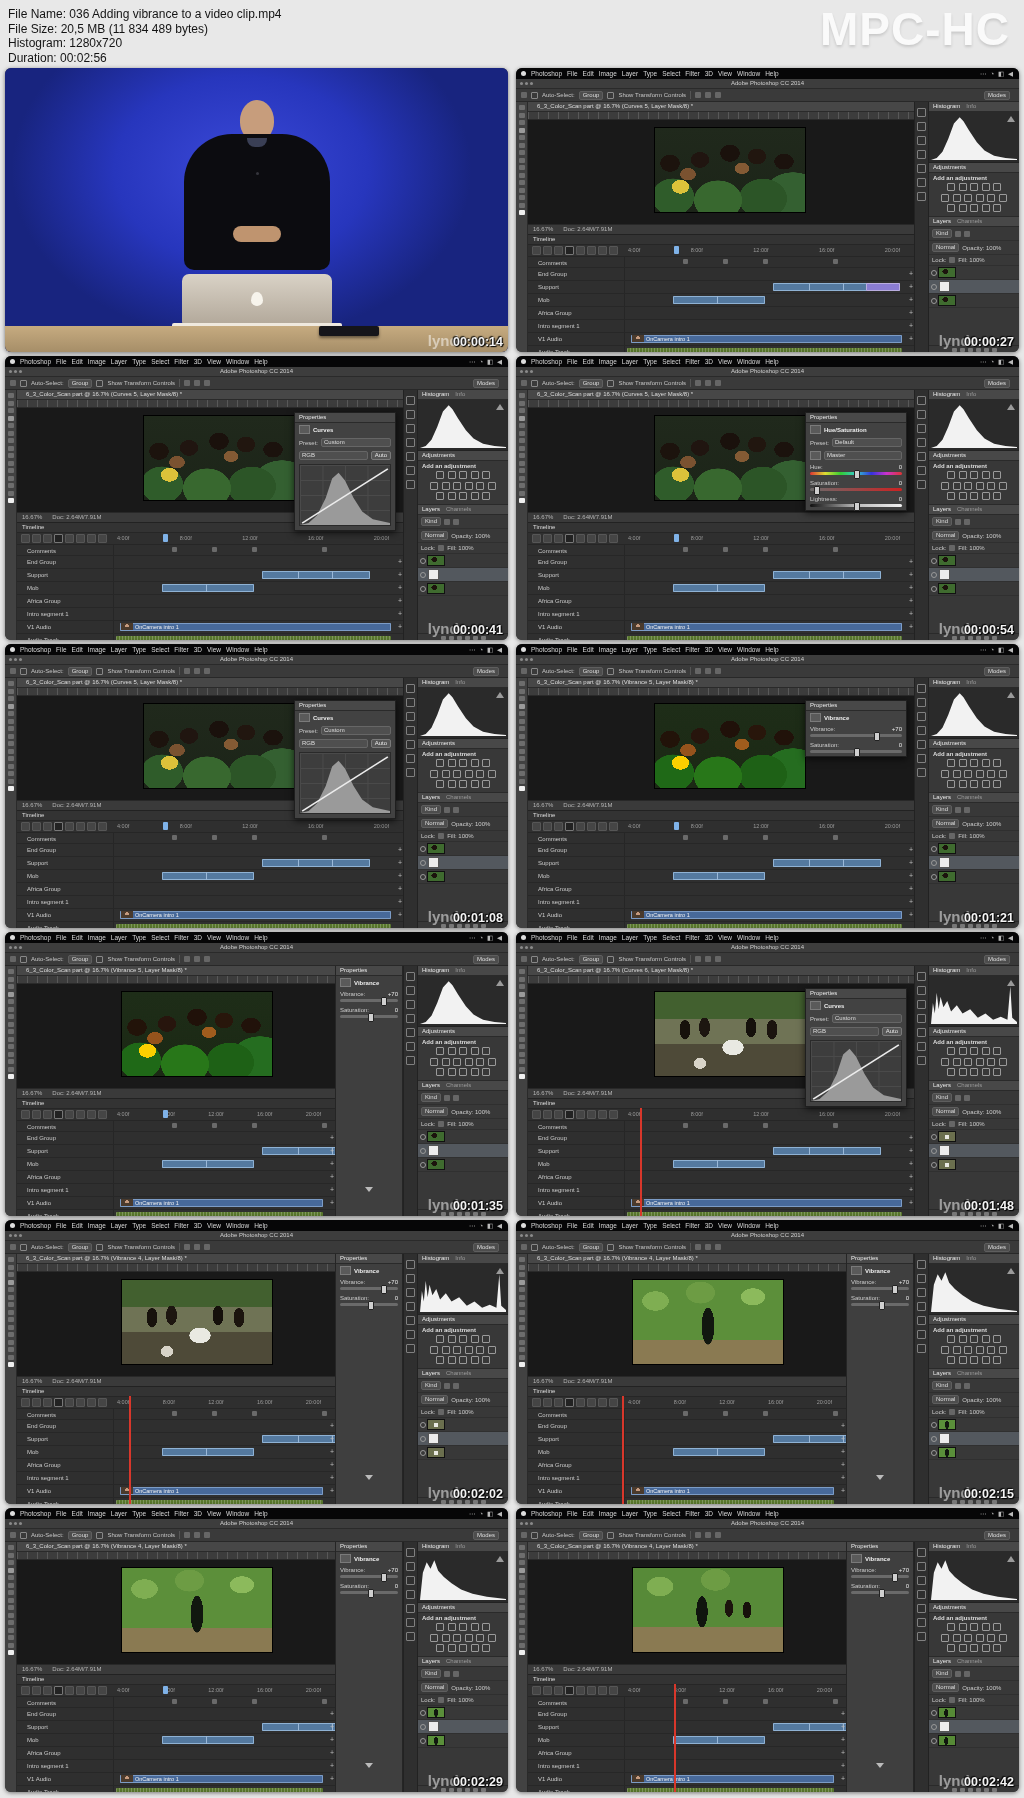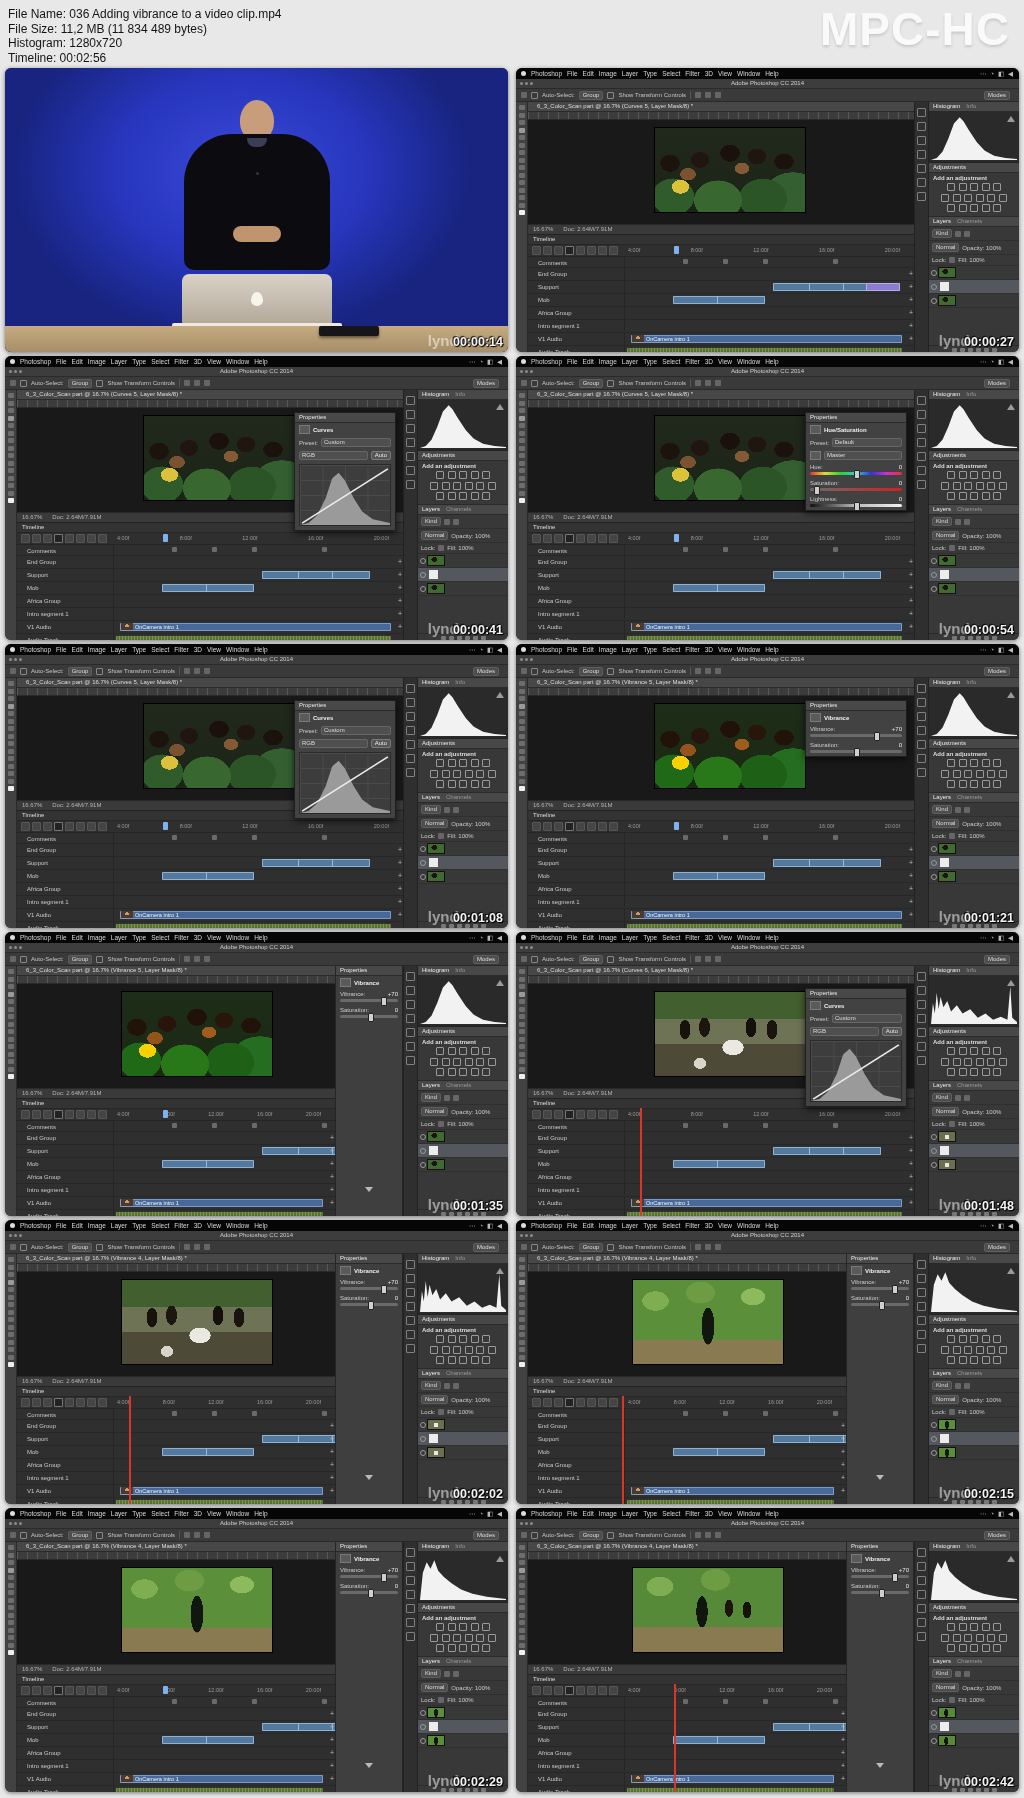--- a/index.html
+++ b/index.html
@@ -155,23 +155,23 @@
   
   .stamp{position:absolute;right:5px;bottom:3px;display:flex;align-items:baseline;z-index:9;pointer-events:none}
   .lynda{font-size:15px;font-weight:bold;color:rgba(255,255,255,.5)}
   .tc{font-size:12.5px;font-weight:bold;color:#f4f4f4;margin-left:-14px;text-shadow:0 0 2px #000,1px 1px 1px #000,-1px -1px 1px rgba(0,0,0,.8)}
 </style>
 </head>
 <body>
 
 <div class="hdr">
   <div>File Name: 036 Adding vibrance to a video clip.mp4</div>
-  <div>File Size: 11,2 MB (11 834 489 bytes)</div>
+  <div>File Size: 20,5 MB (11 834 489 bytes)</div>
   <div>Histogram: 1280x720</div>
-  <div>Timeline: 00:02:56</div>
+  <div>Duration: 00:02:56</div>
 </div>
 <div class="logo">MPC-HC</div>
 
 <div class="grid" id="grid">
     <div class="thumb">
     <div class="intro">
       <div class="head"></div>
       <div class="torso"></div>
       <div class="collar"></div>
       <div class="mic"></div>

